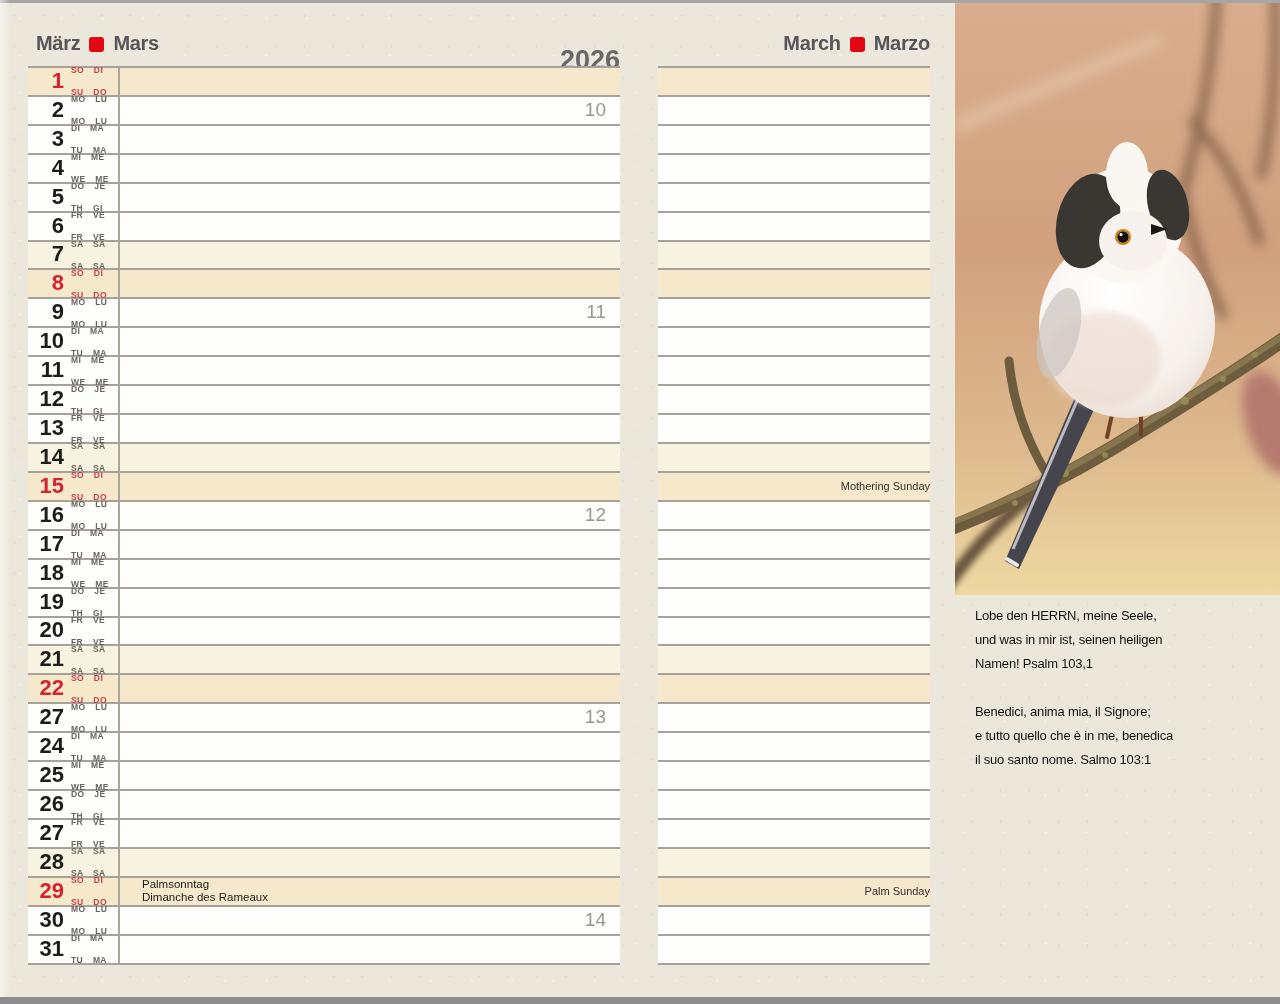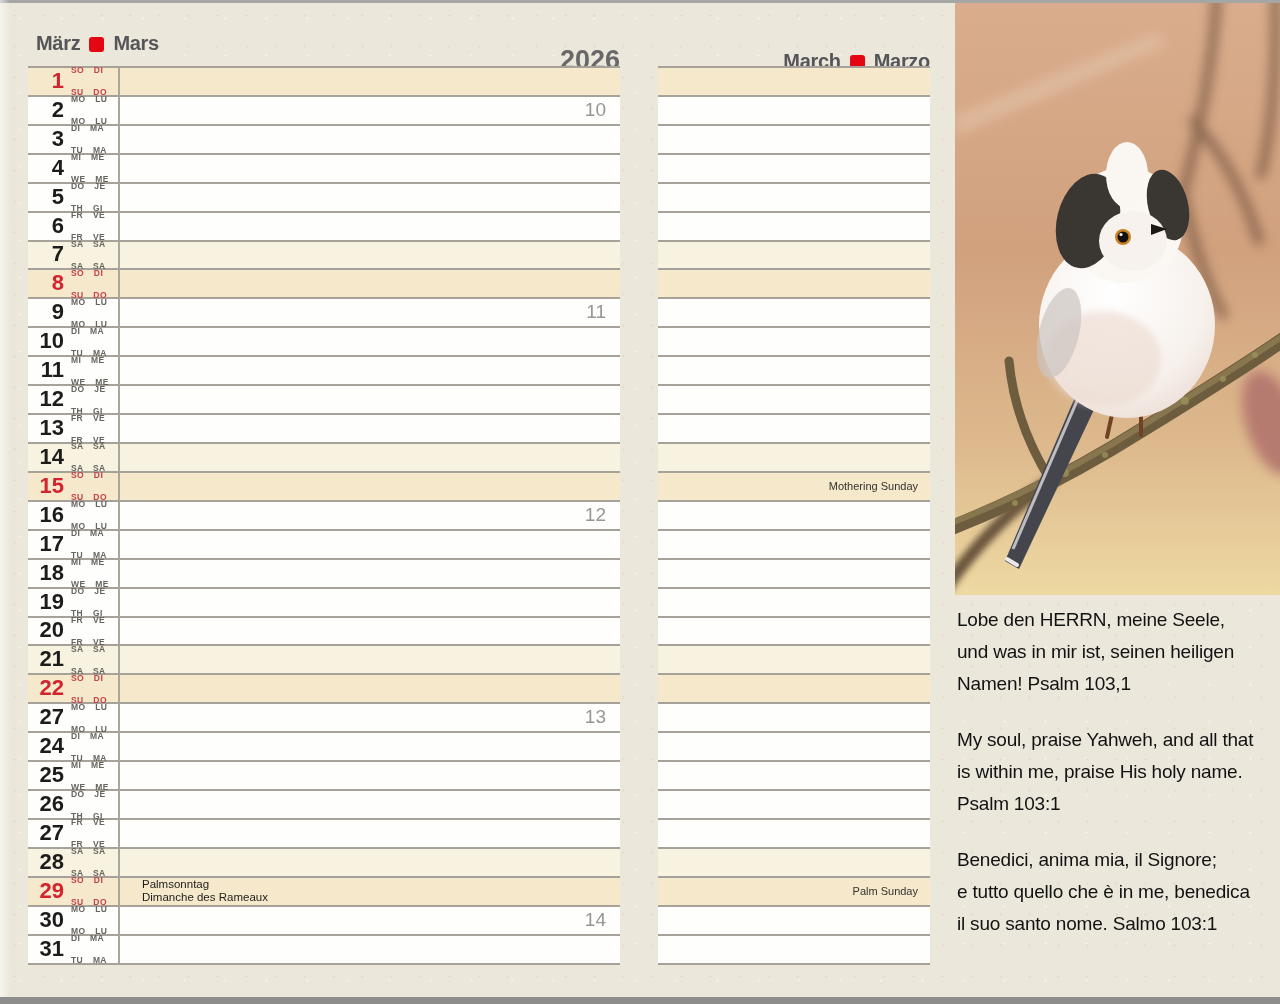--- a/index.html
+++ b/index.html
@@ -15,21 +15,21 @@
   }
   .top-band{position:absolute;left:0;top:0;width:1280px;height:3px;background:#a6a6a4;}
   .bottom-band{position:absolute;left:0;bottom:0;width:1280px;height:7px;background:#8d8d8b;}
   .left-edge{position:absolute;left:0;top:0;width:10px;height:1004px;
     background:linear-gradient(90deg, rgba(255,255,255,.55), rgba(255,255,255,0));}
 
   
   .hdr{position:absolute;top:24px;height:38px;display:flex;align-items:center;
        font-size:20px;font-weight:bold;color:#56565a;letter-spacing:-0.3px;}
   .hdr-left{left:36px;}
-  .hdr-right{left:658px;width:272px;justify-content:flex-end;margin-top:18px;}
+  .hdr-right{left:658px;width:272px;justify-content:flex-end;}
   .sq{display:inline-block;width:15px;height:15px;border-radius:3px;margin:2px 9px 0 9px;}
   .year{position:absolute;top:45px;left:380px;width:240px;text-align:right;
         font-size:27px;font-weight:bold;color:#68686a;}
 
   
   .panel{position:absolute;top:66px;border-top:2px solid #a6a29a;}
   .panel-left{left:28px;width:592px;}
   .panel-right{left:658px;width:272px;}
   .row{height:calc(897px / 31);box-sizing:border-box;border-bottom:2px solid #a6a29a;
        display:flex;align-items:stretch;position:relative;background:#fefefd;}
@@ -37,32 +37,32 @@
   .row.sat{background:#f8f2e1;}
   .dnum{width:36px;text-align:right;font-size:22px;font-weight:bold;color:#1c1c1a;
         align-self:center;line-height:1;padding-bottom:1px;}
   .row.sun .dnum{color:#d2232e;}
   .abbr{margin-left:7px;width:47px;display:flex;flex-direction:column;justify-content:center;
         font-size:8.5px;font-weight:bold;color:#68655e;line-height:10px;
         letter-spacing:0.4px;word-spacing:7px;gap:12px;}
   .row.sun .abbr{color:#c4424a;}
   .cell{flex:1;border-left:2px solid #aaa69c;position:relative;padding-left:22px;
         display:flex;flex-direction:column;justify-content:center;}
-  .cell.full{border-left:none;padding:0 12px 0 10px;align-items:flex-end;}
+  .cell.full{border-left:none;padding:0 0 0 10px;align-items:flex-end;}
   .note{font-size:11.5px;line-height:13px;color:#1e1e1c;white-space:pre-line;}
   .rnote{font-size:11px;color:#33332f;}
   .week{position:absolute;right:14px;top:2px;font-size:19px;color:#969694;}
 
   
   .photo{position:absolute;left:955px;top:3px;width:325px;height:592px;}
   .photo svg{display:block;}
 
   
   .verses{position:absolute;left:957px;top:604px;width:323px;color:#121212;}
-  .verses p{margin:0 0 24px 0;font-size:19px;line-height:32px;white-space:pre-line;
+  .verses p{margin:0 0 24px 18px;font-size:13px;line-height:24px;white-space:pre-line;
             letter-spacing:-0.2px;}
 </style>
 </head>
 <body>
 
 <div class="top-band"></div>
 <div class="left-edge"></div>
 
 <div class="hdr hdr-left">
   <span>März</span>
@@ -503,21 +503,18 @@
       <circle cx="166" cy="231.5" r="1.6" fill="#ffffff"></circle>
       <path d="M196,221 L212,226 L196,232 Z" fill="#1a1713"></path>
     </g>
   </svg>
 </div>
 
 <div class="verses">
   <p>Lobe den HERRN, meine Seele,
 und was in mir ist, seinen heiligen
 Namen!  Psalm 103,1</p>
-  <p>My soul, praise Yahweh, and all that
-is within me, praise His holy name.
-Psalm 103:1</p>
   <p>Benedici, anima mia, il Signore;
 e tutto quello che è in me, benedica
 il suo santo nome.  Salmo 103:1</p>
 </div>
 
 <div class="bottom-band"></div>
 
 </body></html>

